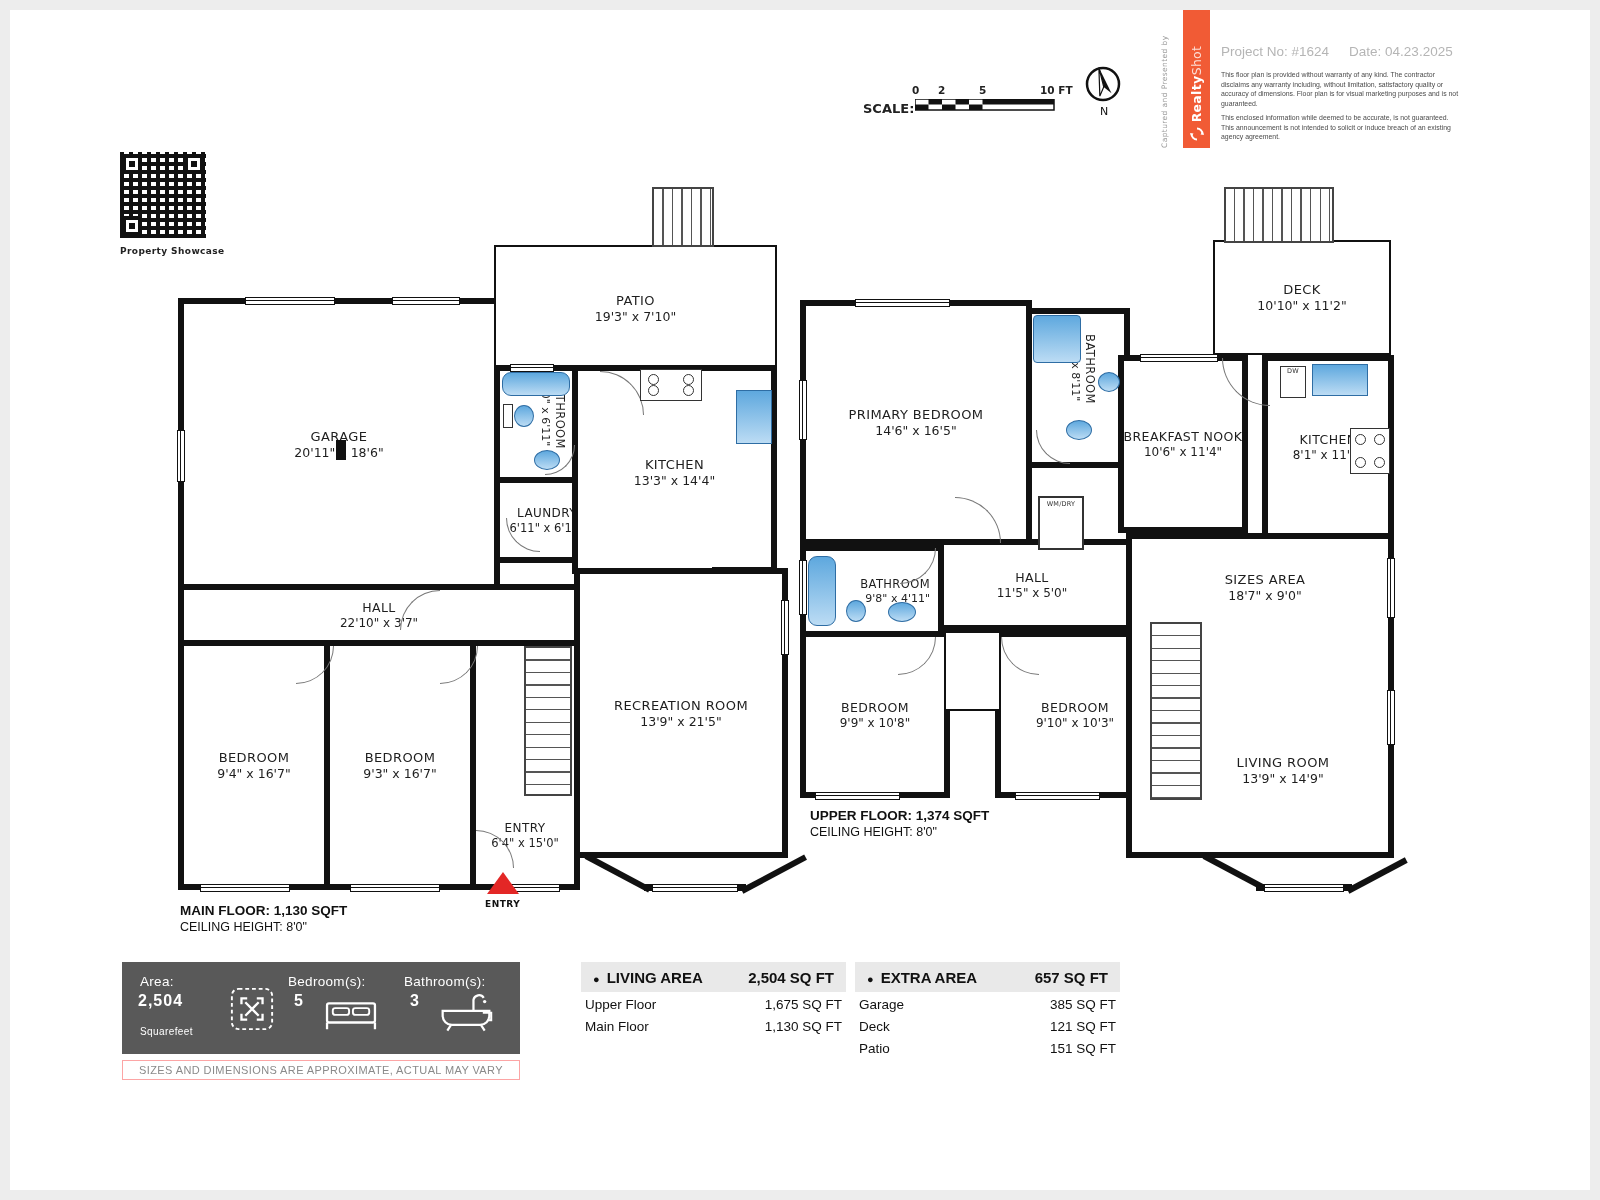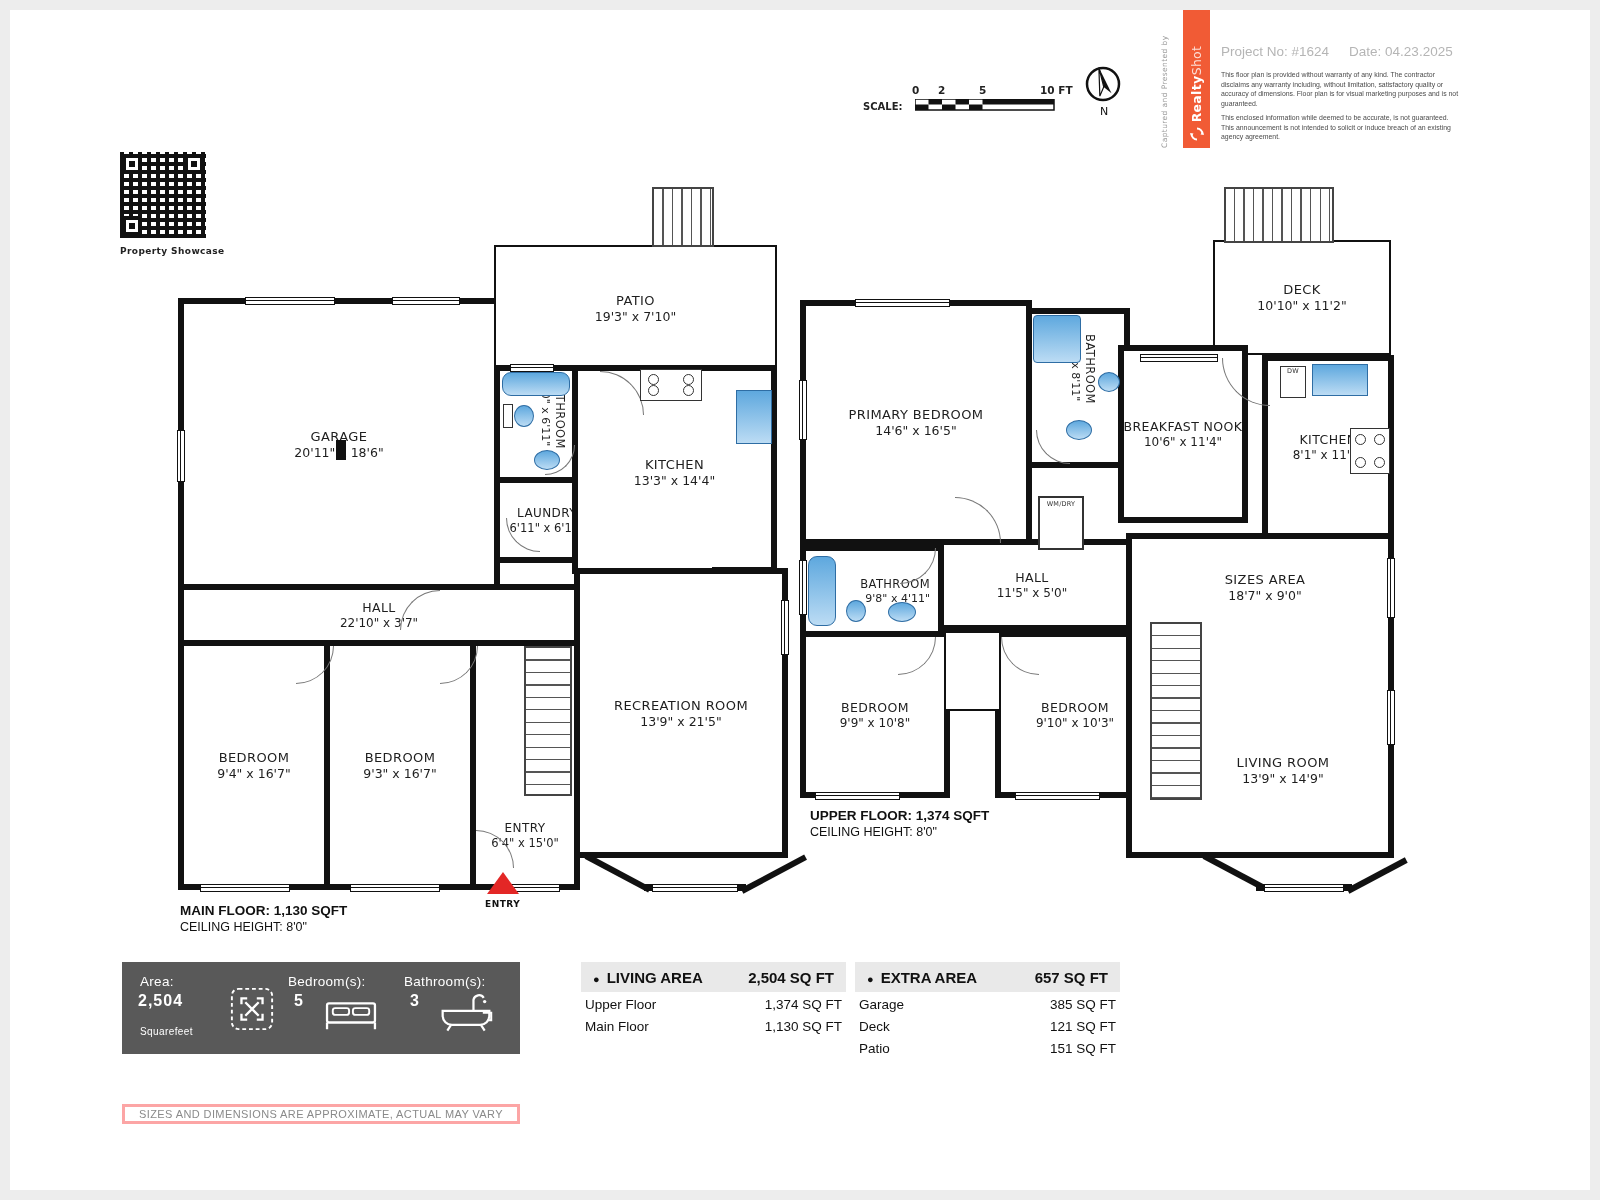--- a/index.html
+++ b/index.html
@@ -10,21 +10,21 @@
 
   
   .address{position:absolute;left:120px;top:88px;font-size:17.5px;font-weight:bold;color:#2b2b2b;line-height:1.45;letter-spacing:.3px;}
   .qr{position:absolute;left:120px;top:152px;width:86px;height:86px;background:
       repeating-linear-gradient(0deg,#111 0 4px,transparent 4px 8px),
       repeating-linear-gradient(90deg,#111 0 4px,#fff 4px 9px);}
   .qr .finder{position:absolute;width:20px;height:20px;background:#fff;border:4px solid #111;box-sizing:border-box;}
   .qr .finder::after{content:"";position:absolute;inset:3px;background:#111;}
   .qr-caption{position:absolute;left:120px;top:246px;font-size:9px;font-weight:bold;color:#222;letter-spacing:.4px;}
 
-  .scale-label{position:absolute;left:863px;top:101px;font-size:10px;font-weight:bold;}
+  .scale-label{position:absolute;left:863px;top:101px;font-size:13px;font-weight:bold;}
   .scale-ticks span{position:absolute;top:84px;font-size:10.5px;font-weight:bold;}
   .compass{position:absolute;left:1080px;top:62px;}
 
   .captured-by{position:absolute;left:1160px;top:18px;height:130px;writing-mode:vertical-rl;
       transform:rotate(180deg);font-size:7.5px;color:#9a9a9a;letter-spacing:.4px;}
   .brand-banner{position:absolute;left:1183px;top:10px;width:27px;height:138px;background:#F15B35;
       display:flex;flex-direction:column;align-items:center;justify-content:flex-end;gap:5px;z-index:60;}
   .brand-text{writing-mode:vertical-rl;transform:rotate(180deg);color:#fff;font-size:12.5px;font-weight:bold;letter-spacing:.3px;}
   .brand-text .lite{font-weight:400;opacity:.8;}
   .brand-logo{margin-bottom:7px;}
@@ -71,23 +71,23 @@
       border-bottom:22px solid #E32726;z-index:8;}
   .entry-txt{position:absolute;font-size:9px;font-weight:bold;color:#111;letter-spacing:.5px;z-index:8;}
   .pillar{position:absolute;background:#111;z-index:4;}
 
   
   .sumbar{position:absolute;left:122px;top:962px;width:398px;height:92px;background:#595959;color:#fff;
       font-family:"Liberation Sans",sans-serif;z-index:10;}
   .sum-label{position:absolute;font-size:13.5px;letter-spacing:.3px;text-align:right;}
   .sum-big{position:absolute;font-size:16px;font-weight:bold;letter-spacing:1px;}
   .sum-unit{position:absolute;font-size:10px;letter-spacing:.4px;}
-  .size-disc{position:absolute;left:122px;top:1060px;width:398px;height:20px;border:3px solid #fca5a5;box-sizing:border-box;
+  .size-disc{position:absolute;left:122px;top:1060px;width:398px;height:20px;border:1px solid #fca5a5;box-sizing:border-box;
       display:flex;align-items:center;justify-content:center;font-size:11px;color:#8a8a8a;letter-spacing:.4px;
-      font-family:"Liberation Sans",sans-serif;z-index:10;margin-top:44px;}
+      font-family:"Liberation Sans",sans-serif;z-index:10;}
   .atable{position:absolute;top:962px;width:265px;font-family:"Liberation Sans",sans-serif;z-index:10;}
   .atable .ahead{height:30px;background:#e9e9e9;display:flex;align-items:center;justify-content:space-between;
       padding:0 12px;font-size:15px;font-weight:bold;color:#111;}
   .atable .ahead .dot{font-size:11px;margin-right:7px;}
   .atable .arow{display:flex;justify-content:space-between;padding:5px 4px 2px 4px;font-size:13.5px;color:#111;}
 </style>
 </head>
 <body>
 
 <div class="page">
@@ -251,21 +251,21 @@
   <div class="fix-blue" style="left:1033px;top:315px;width:48px;height:48px;border-radius:4px;"></div>
   <div class="fix-blue round" style="left:1098px;top:372px;width:22px;height:20px;"></div>
   <div class="fix-blue round" style="left:1066px;top:420px;width:26px;height:20px;"></div>
 
   <div class="room thin" style="left:1213px;top:240px;width:178px;height:115px;">
     <span class="rname">DECK</span>
     <span class="rdims">10'10" x 11'2"</span>
   </div>
   <div class="slats" style="left:1224px;top:187px;width:110px;height:56px;"></div>
 
-  <div class="room" style="left:1118px;top:345px;width:130px;height:178px;">
+  <div class="room" style="left:1118px;top:355px;width:130px;height:178px;">
     <span class="rname" style="font-size:12.5px;">BREAKFAST NOOK</span>
     <span class="rdims" style="font-size:12px;">10'6" x 11'4"</span>
   </div>
   <div class="room open-bottom" style="left:1262px;top:355px;width:132px;height:178px;">
     <span class="rname" style="font-size:12.5px;">KITCHEN</span>
     <span class="rdims" style="font-size:12px;">8'1" x 11'4"</span>
   </div>
   <div class="appliance" style="left:1280px;top:366px;width:26px;height:32px;display:flex;align-items:flex-start;justify-content:center;">
     <span class="tinytxt">DW</span>
   </div>
@@ -370,21 +370,21 @@
   </div>
   <div class="size-disc">SIZES AND DIMENSIONS ARE APPROXIMATE, ACTUAL MAY VARY</div>
 
   <div class="atable" style="left:555px;margin-left:26px;">
     <div class="ahead">
       <span><span class="dot">●</span><span>LIVING AREA</span></span>
       <span>2,504 SQ FT</span>
     </div>
     <div class="arow">
       <span>Upper Floor</span>
-      <span>1,374 SQ FT</span>
+      <span>1,675 SQ FT</span>
     </div>
     <div class="arow">
       <span>Main Floor</span>
       <span>1,130 SQ FT</span>
     </div>
   </div>
 
   <div class="atable" style="left:855px;">
     <div class="ahead">
       <span><span class="dot">●</span><span>EXTRA AREA</span></span>

